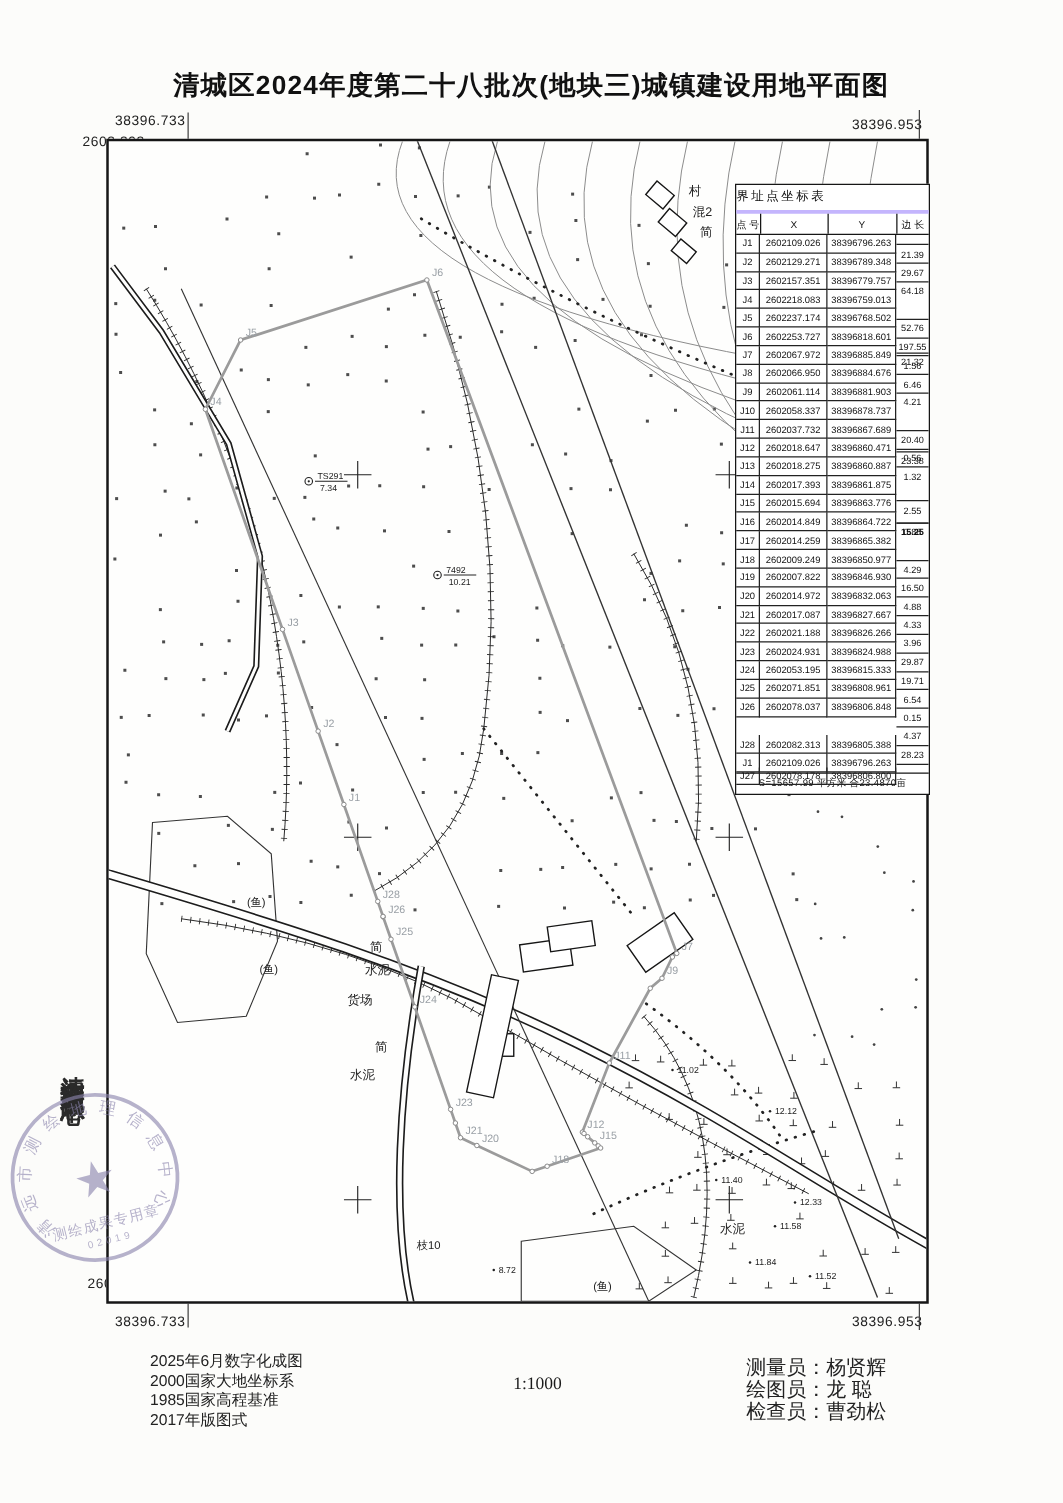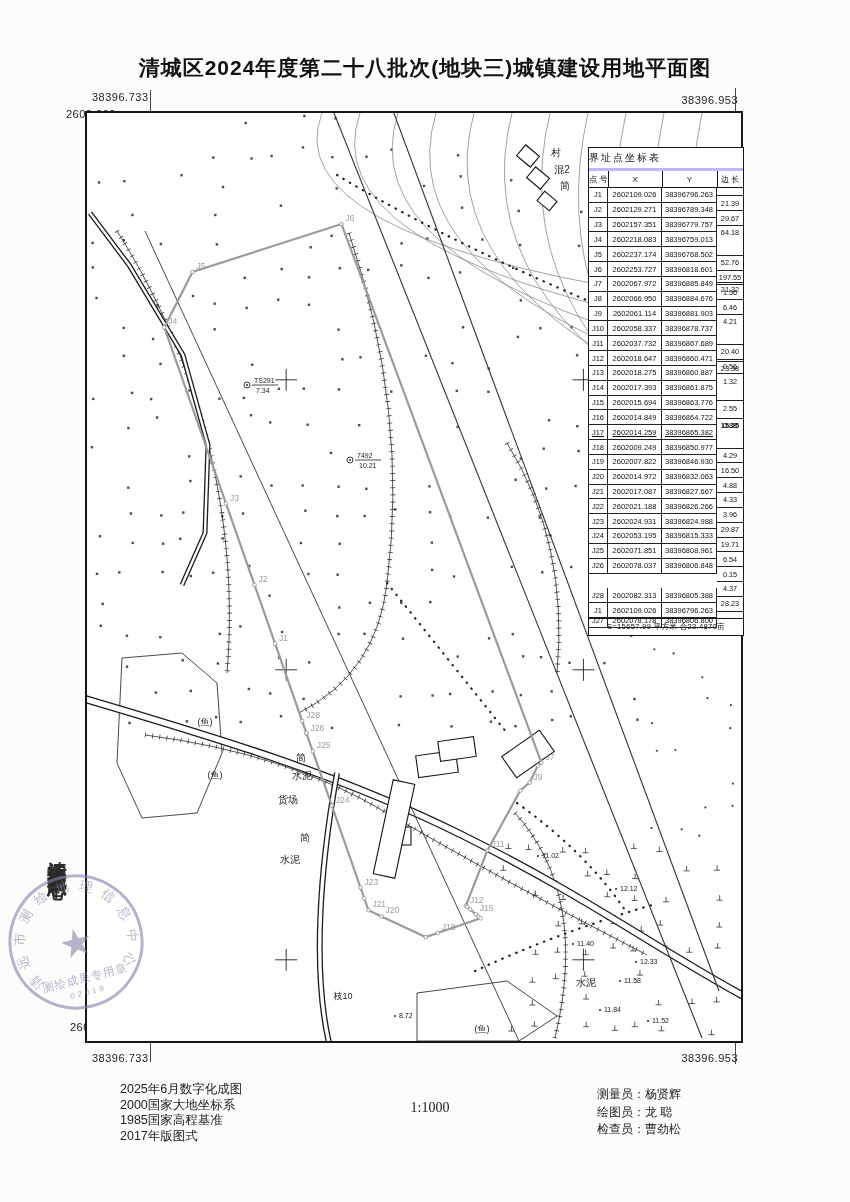--- a/index.html
+++ b/index.html
@@ -38,21 +38,21 @@
   .len-col{position:absolute;top:0;right:0;width:26px;height:430px;overflow:hidden;}
   .len-cell{position:absolute;left:0;width:100%;height:14.83px;display:flex;
     align-items:center;justify-content:center;border-top:0.8px solid #222;
     box-sizing:border-box;font-size:7.3px;}
   .ct-area{height:16px;line-height:16px;text-align:center;border-top:1px solid #161616;
     font-size:7.6px;letter-spacing:0.3px;}
   
   .notes{left:120px;top:1082px;font-size:12.5px;line-height:15.5px;color:#222;}
   .scale{left:330px;top:1100px;width:200px;text-align:center;font-size:14px;
     font-family:"Liberation Serif","DejaVu Serif",serif;}
-  .staff{left:597px;top:1086px;font-size:12px;line-height:17.5px;color:#222;}
+  .staff{left:597px;top:1086px;font-size:16px;line-height:17.5px;color:#222;}
   
   .org{
     left:44px;top:845px;writing-mode:vertical-rl;text-orientation:upright;
     font-size:19px;font-weight:600;letter-spacing:2px;color:#2a2a2a;z-index:3;
   }
   .stamp{left:0px;top:866px;width:152px;height:152px;z-index:4;opacity:0.62;
     transform:rotate(-14deg);}
 </style>
 </head>
 <body>
@@ -621,21 +621,21 @@
       <div class="trow" style="top: 207.62px;">
         <span class="c0">J15</span>
         <span class="c1">2602015.694</span>
         <span class="c2">38396863.776</span>
       </div>
       <div class="trow" style="top: 222.45px;">
         <span class="c0">J16</span>
         <span class="c1">2602014.849</span>
         <span class="c2">38396864.722</span>
       </div>
-      <div class="trow" style="top: 237.28px; text-decoration: underline;">
+      <div class="trow" style="top: 237.28px;">
         <span class="c0">J17</span>
         <span class="c1">2602014.259</span>
         <span class="c2">38396865.382</span>
       </div>
       <div class="trow" style="top: 252.11px;">
         <span class="c0">J18</span>
         <span class="c1">2602009.249</span>
         <span class="c2">38396850.977</span>
       </div>
       <div class="trow" style="top: 266.94px;">

